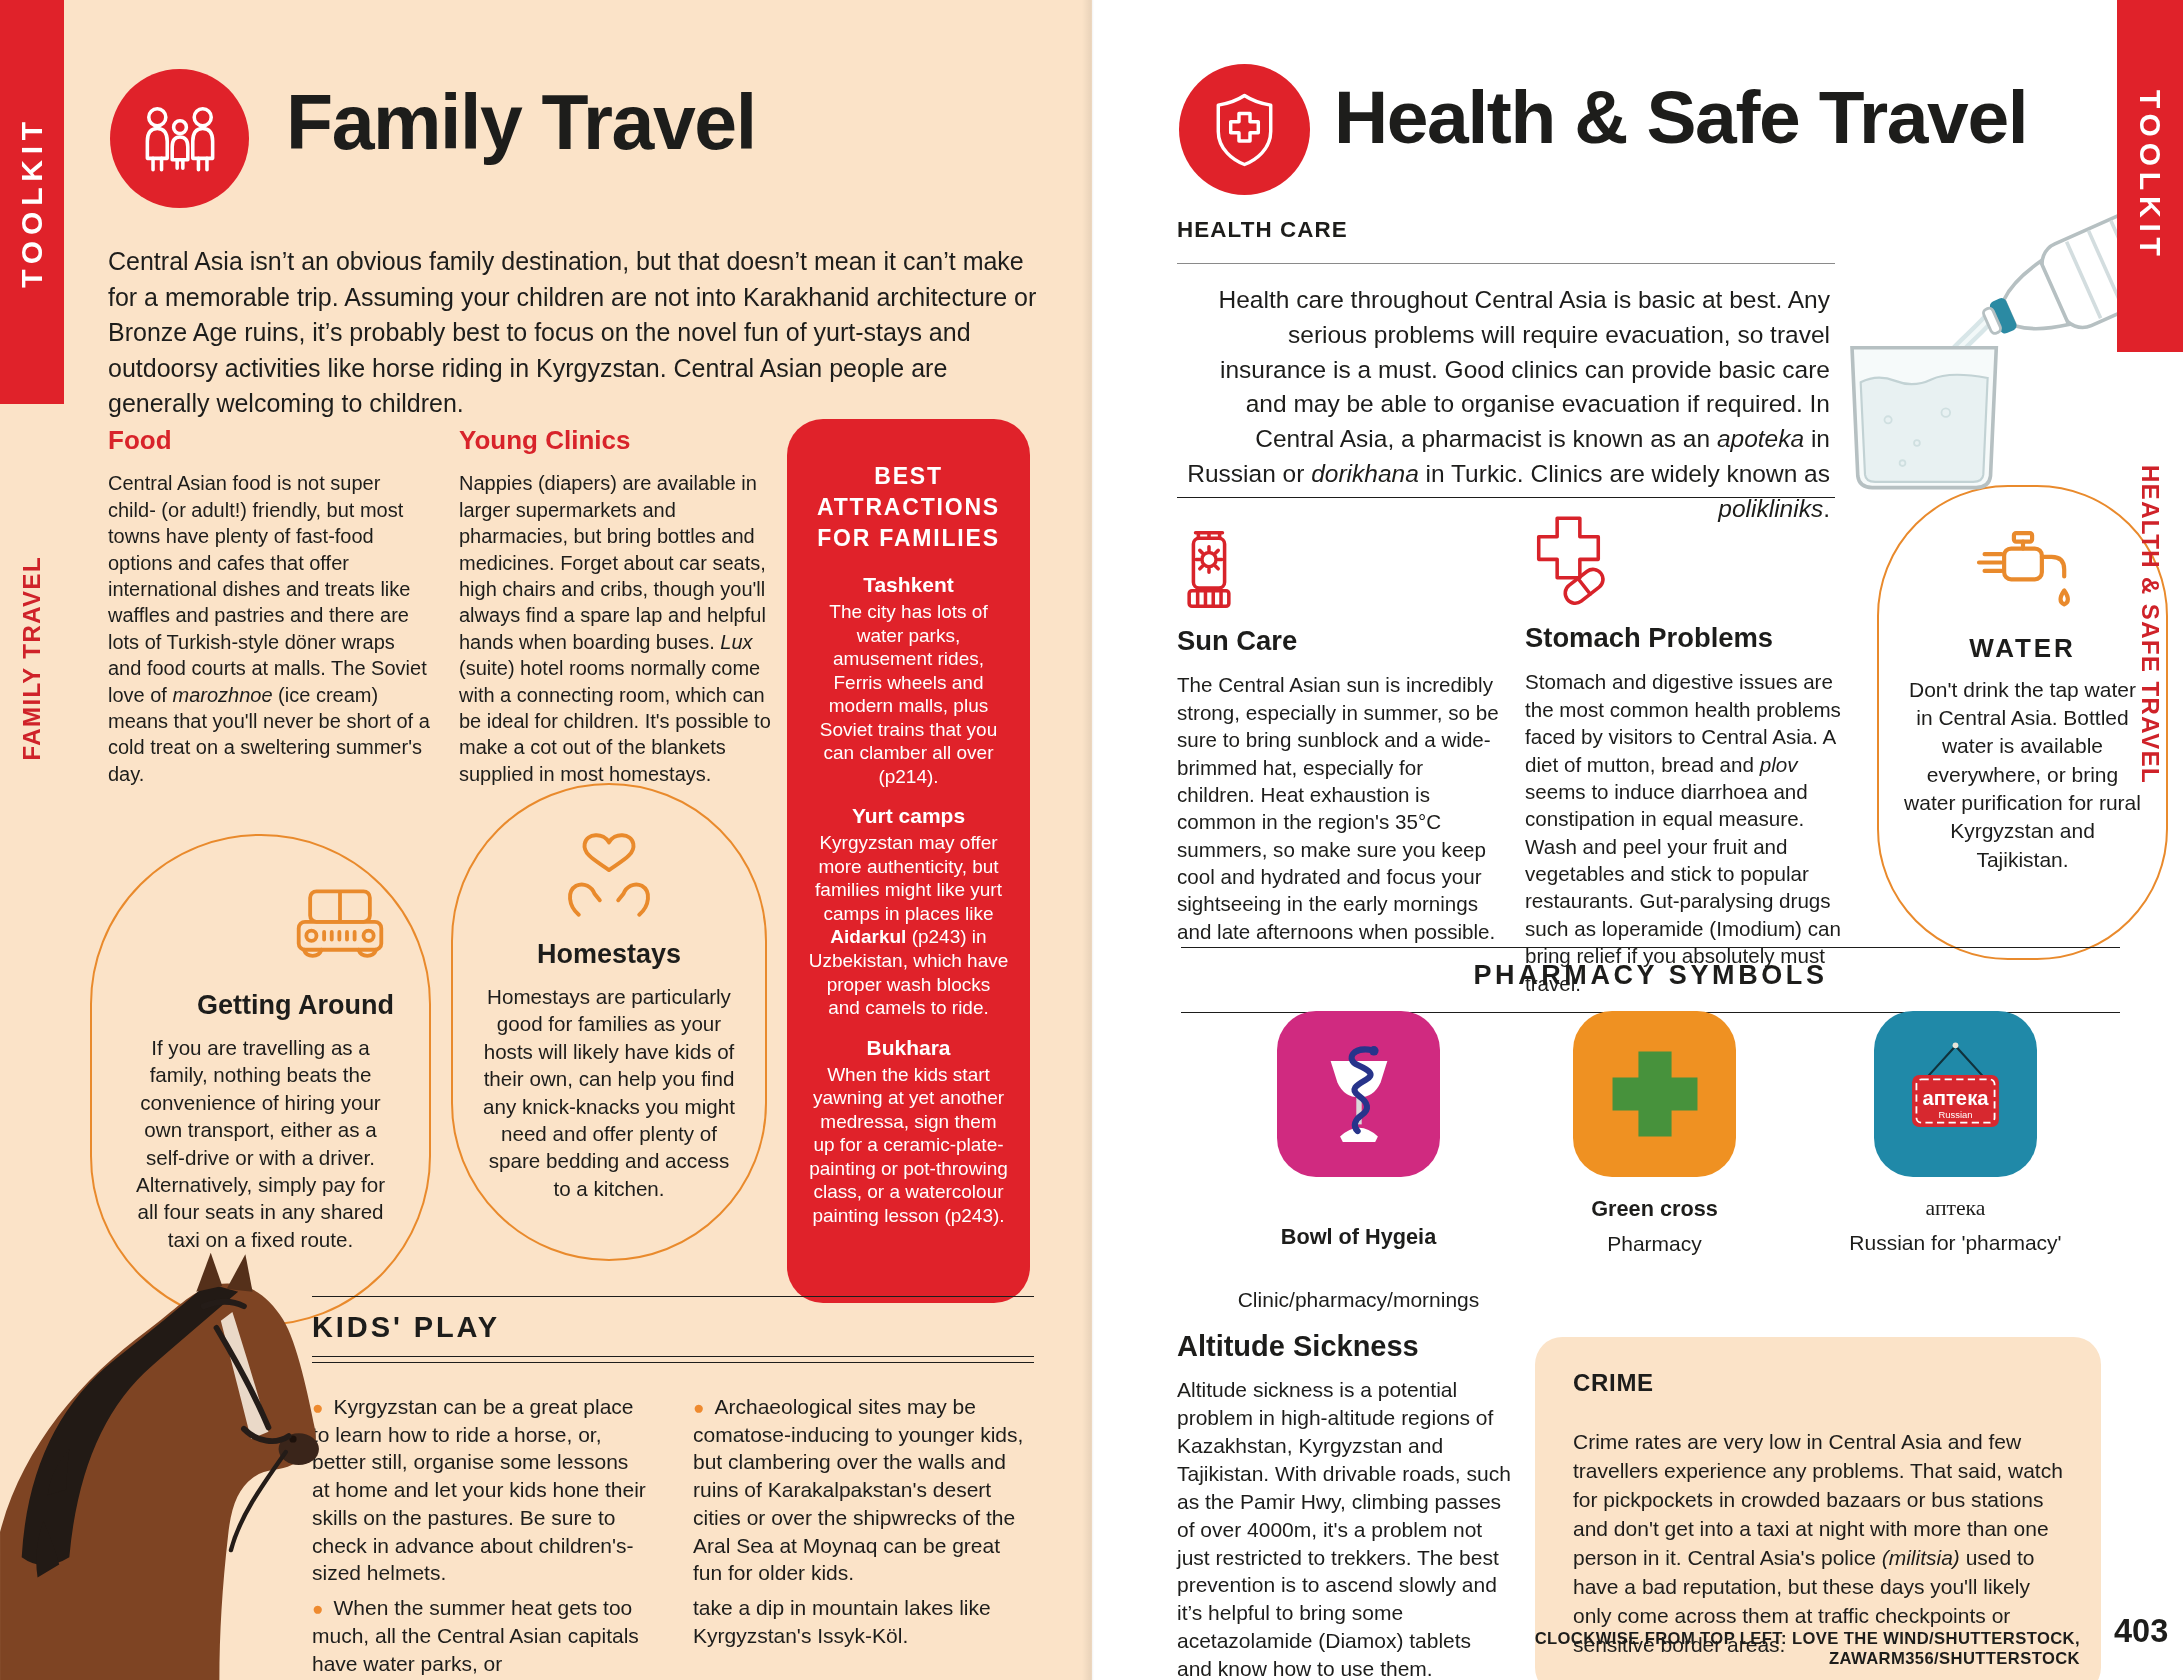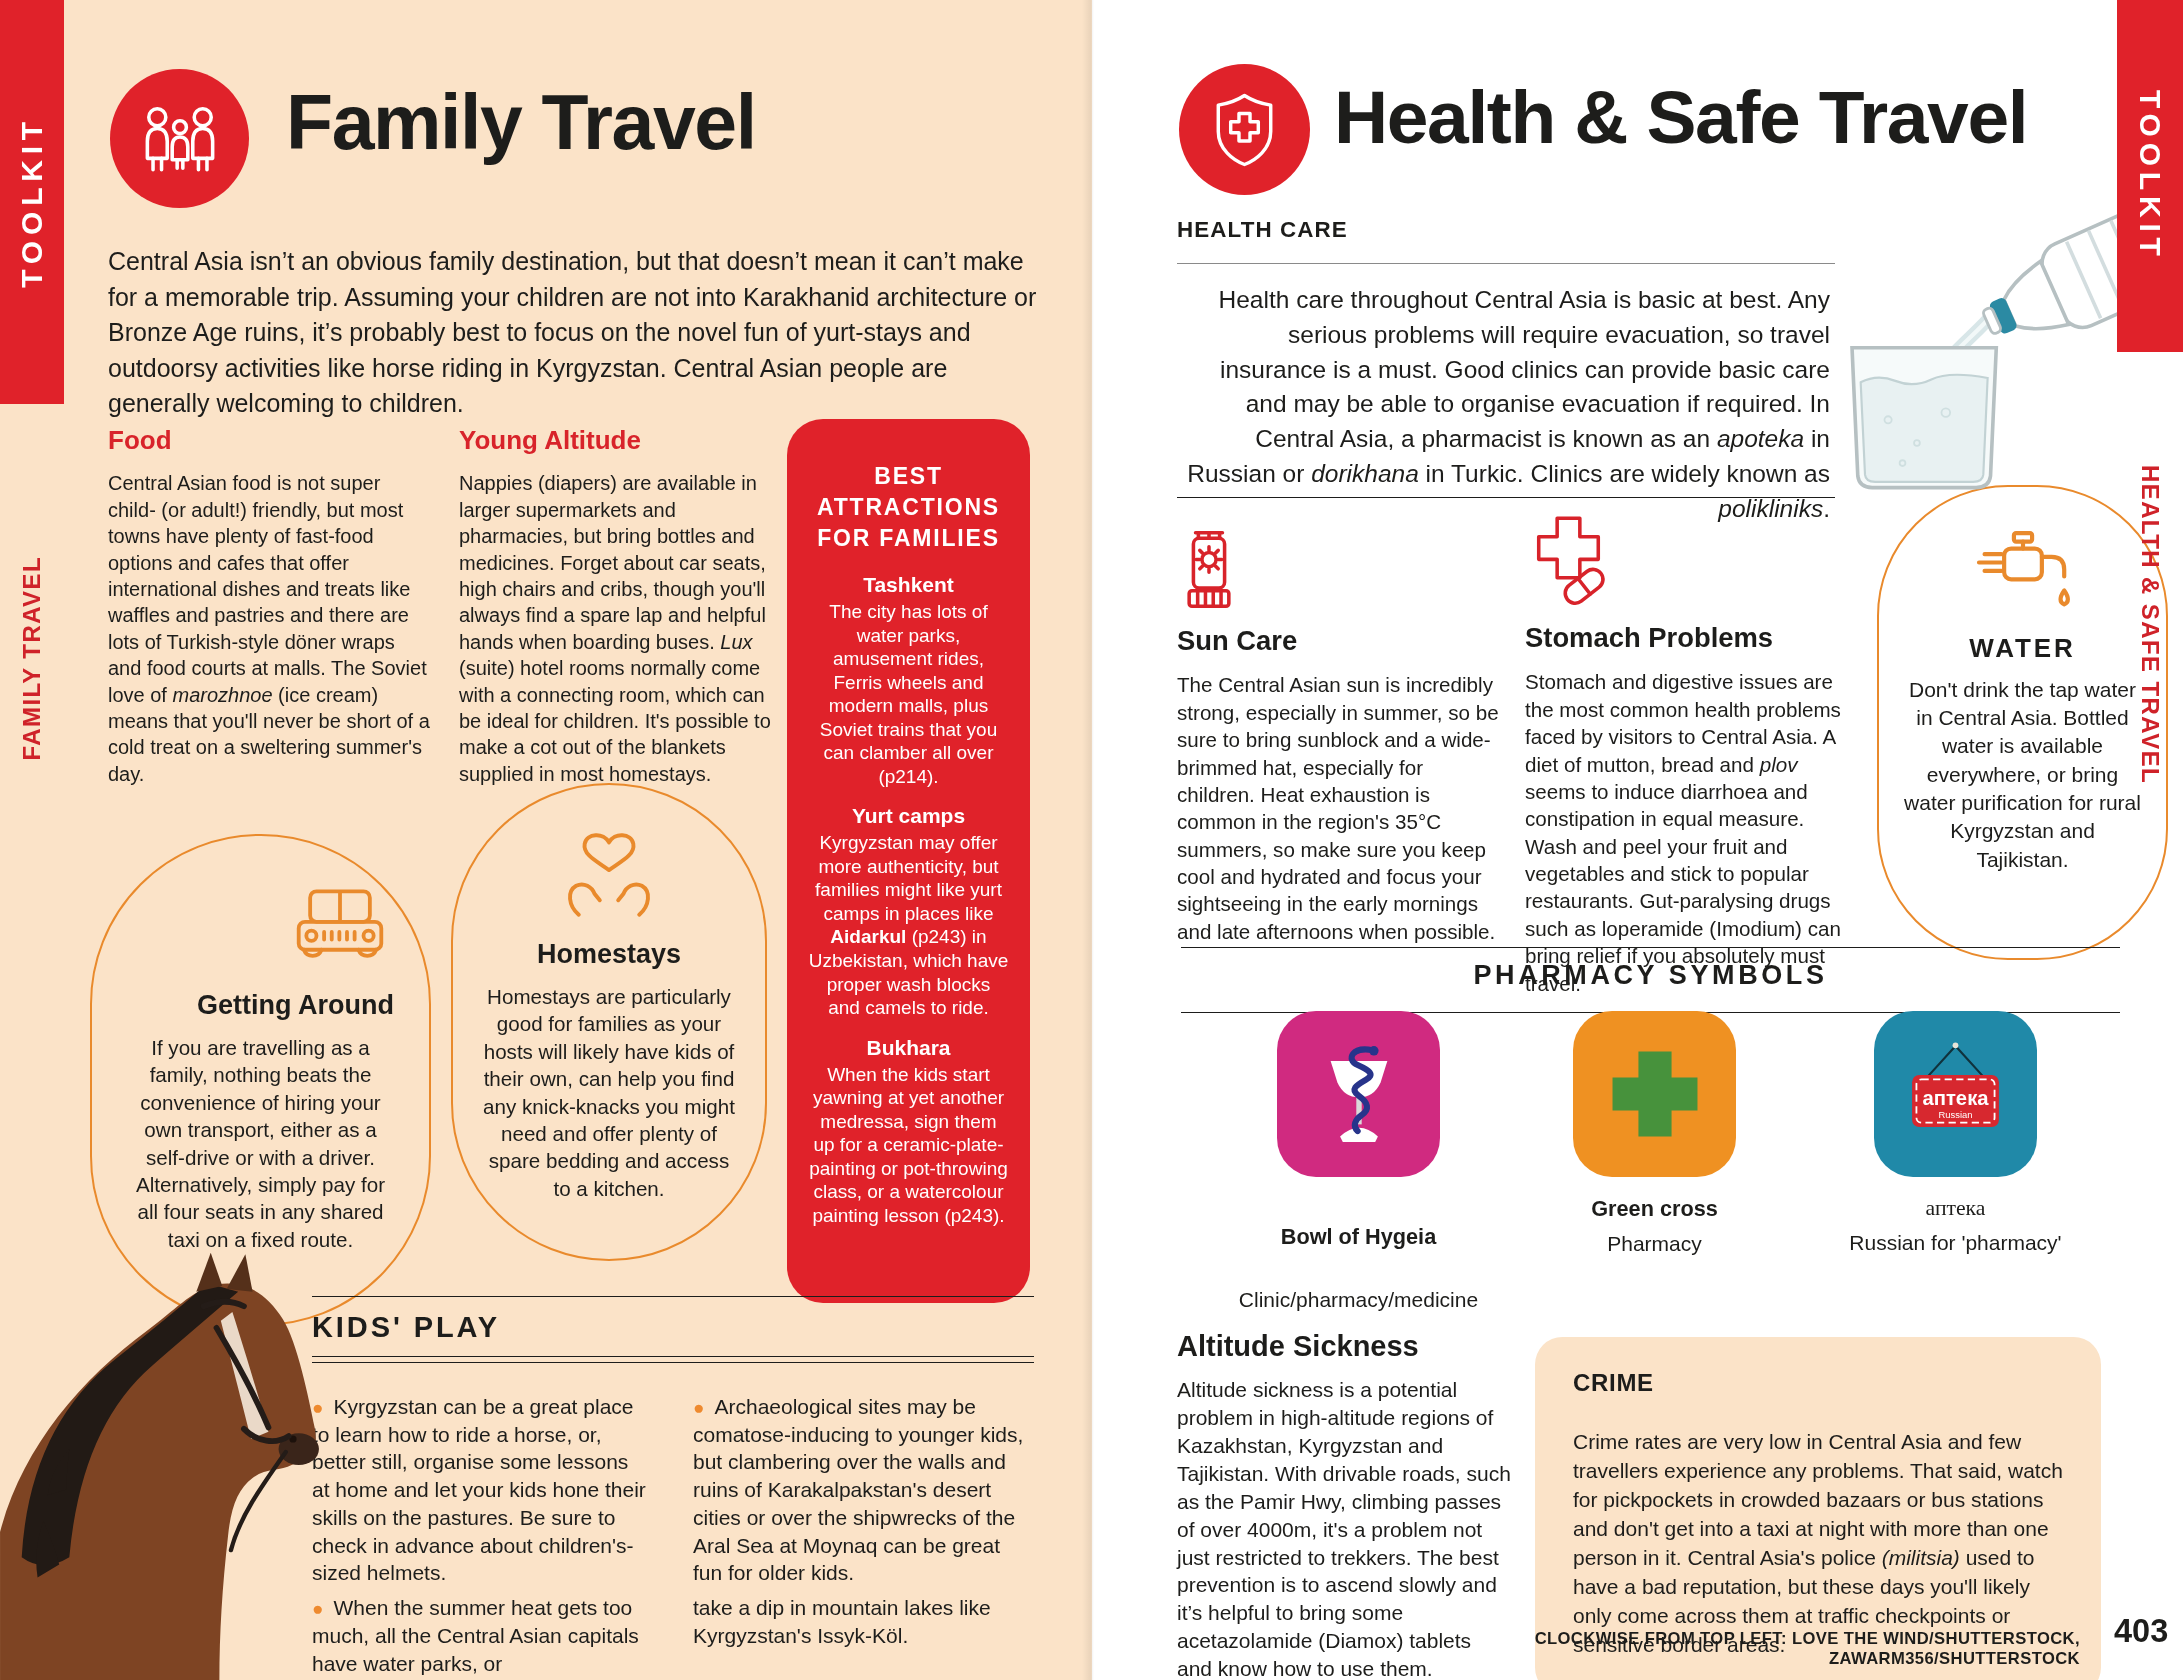--- a/index.html
+++ b/index.html
@@ -112,21 +112,21 @@
   <div class="abs lp-title">Family Travel</div>
 
   <div class="abs lp-intro">Central Asia isn’t an obvious family destination, but that doesn’t mean it can’t make for a memorable trip. Assuming your children are not into Karakhanid architecture or Bronze Age ruins, it’s probably best to focus on the novel fun of yurt-stays and outdoorsy activities like horse riding in Kyrgyzstan. Central Asian people are generally welcoming to children.</div>
 
   <div class="abs col-food">
     <div class="col-head">Food</div>
     <div class="col-body"><span>Central Asian food is not super child- (or adult!) friendly, but most towns have plenty of fast-food options and cafes that offer international dishes and treats like waffles and pastries and there are lots of Turkish-style döner wraps and food courts at malls. The Soviet love of </span><span style="font-style: italic;">marozhnoe</span><span> (ice cream) means that you'll never be short of a cold treat on a sweltering summer's day.</span></div>
   </div>
 
   <div class="abs col-young">
-    <div class="col-head">Young Altitude</div>
+    <div class="col-head">Young Clinics</div>
     <div class="col-body"><span>Nappies (diapers) are available in larger supermarkets and pharmacies, but bring bottles and medicines. Forget about car seats, high chairs and cribs, though you'll always find a spare lap and helpful hands when boarding buses. </span><span style="font-style: italic;">Lux</span><span> (suite) hotel rooms normally come with a connecting room, which can be ideal for children. It's possible to make a cot out of the blankets supplied in most homestays.</span></div>
   </div>
 
   <div class="abs attract-box">
     <div class="attract-title">BEST ATTRACTIONS FOR FAMILIES</div>
     <div class="attract-name">Tashkent</div>
     <div class="attract-text"><span>The city has lots of water parks, amusement rides, Ferris wheels and modern malls, plus Soviet trains that you can clamber all over (p214).</span></div>
     <div class="attract-name">Yurt camps</div>
     <div class="attract-text"><span>Kyrgyzstan may offer more authenticity, but families might like yurt camps in places like </span><span style="font-weight: 700;">Aidarkul</span><span> (p243) in Uzbekistan, which have proper wash blocks and camels to ride.</span></div>
     <div class="attract-name">Bukhara</div>
@@ -290,21 +290,21 @@
     <div class="tile tile-pink">
       <svg width="108" height="116" viewBox="0 0 160 170">
         <path d="M38 36 H122 L112 68 Q102 90 80 90 Q58 90 48 68 Z" fill="#ffffff"></path>
         <rect x="76" y="90" width="8" height="40" fill="#d9d9d9"></rect>
         <path d="M52 148 Q80 122 108 148 L104 156 H56 Z" fill="#ffffff"></path>
         <path d="M100 20 C70 14 60 34 78 42 C96 50 104 56 90 64 C76 72 66 78 80 88 C94 98 96 108 84 116 C74 123 70 132 78 140" fill="none" stroke="#27348b" stroke-width="9" stroke-linecap="round"></path>
         <circle cx="102" cy="21" r="7" fill="#27348b"></circle>
       </svg>
     </div>
     <div class="ph-label">Bowl of Hygeia</div>
-    <div class="ph-desc">Clinic/pharmacy/medicine</div>
+    <div class="ph-desc">Clinic/pharmacy/mornings</div>
   </div>
 
   <div class="abs ph-item ph-item-2">
     <div class="tile tile-orange">
       <svg width="108" height="108" viewBox="0 0 150 150">
         <path d="M52 16 H98 V52 H134 V98 H98 V134 H52 V98 H16 V52 H52 Z" fill="#47923c"></path>
       </svg>
     </div>
     <div class="ph-label">Green cross</div>
     <div class="ph-desc">Pharmacy</div>

